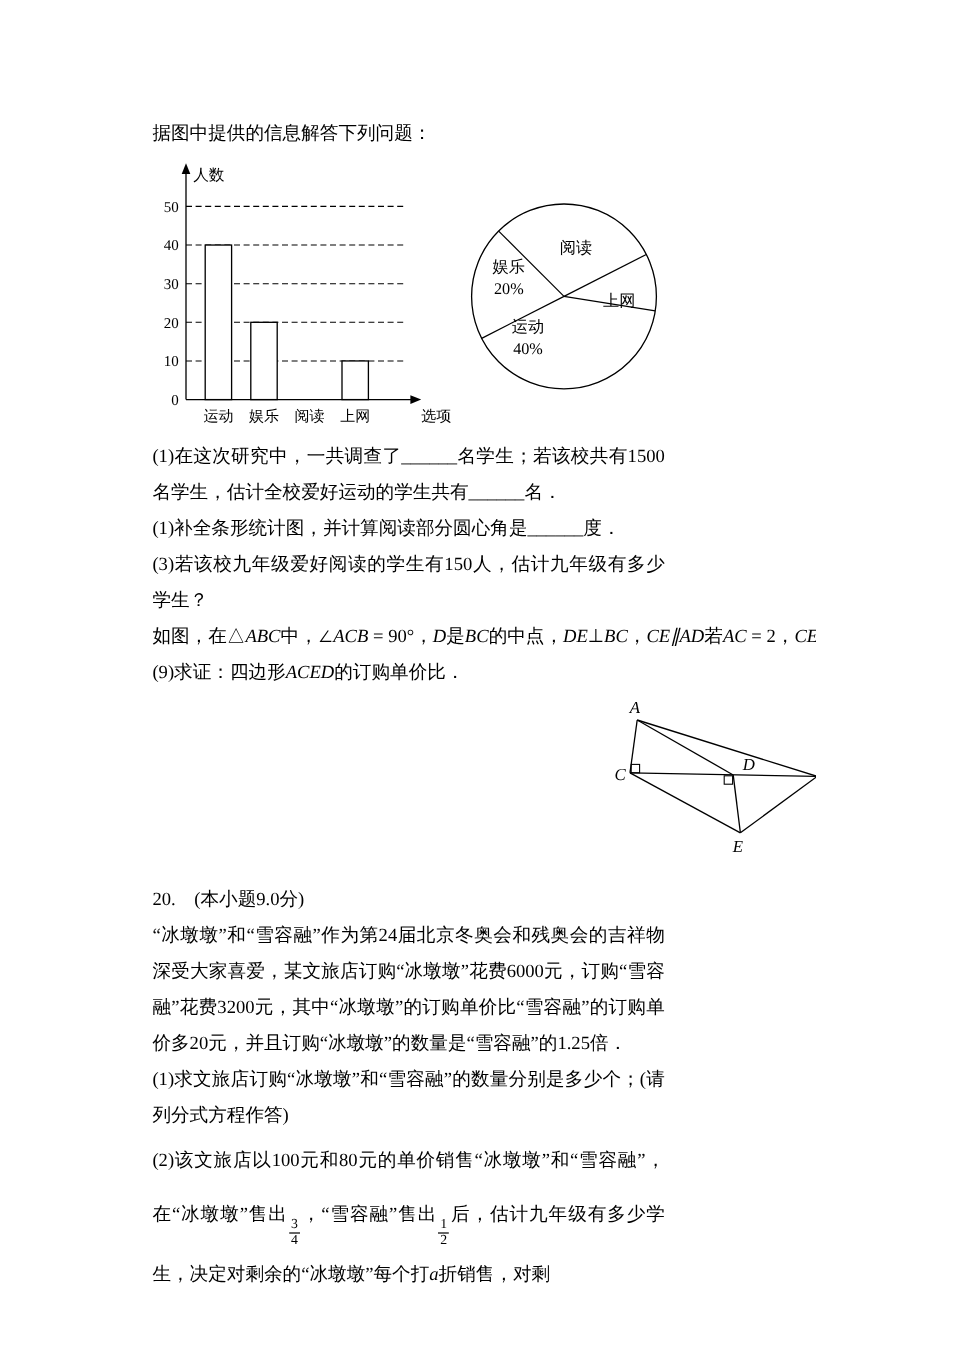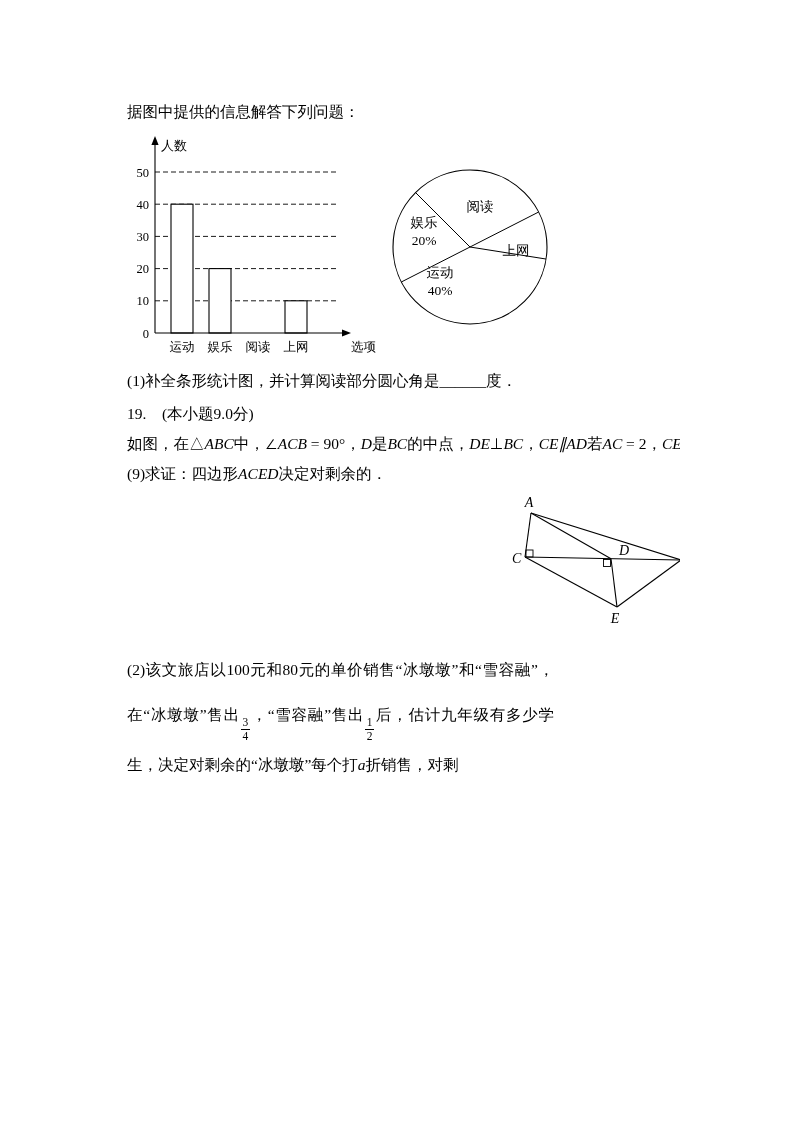--- a/index.html
+++ b/index.html
@@ -64,25 +64,26 @@
           <line x1="85" y1="85" x2="16.39249763749568" y2="119.9572684799451" stroke="#000" stroke-width="1"></line>
           <text x="95" y="49" text-anchor="middle" font-size="13.5">阅读</text>
           <text x="131" y="93" text-anchor="middle" font-size="13.5">上网</text>
           <text x="55" y="115" text-anchor="middle" font-size="13.5">运动</text>
           <text x="55" y="133" text-anchor="middle" font-size="13.5">40%</text>
           <text x="39" y="65" text-anchor="middle" font-size="13.5">娱乐</text>
           <text x="39" y="83" text-anchor="middle" font-size="13.5">20%</text>
         </svg>
     </div>
 
+    <p>(1)在这次研究中，一共调查了______名学生；若该校共有1500名学生，估计全校爱好运动的学生共有______名．</p>
     <p>(1)补全条形统计图，并计算阅读部分圆心角是______度．</p>
+    <p>(3)若该校九年级爱好阅读的学生有150人，估计九年级有多少学生？</p>
 
-    <p class="q-header">19.　(本小题9.0分)</p>
     <p class="nowrap"><span>如图，在</span><span>△</span><span class="mi">ABC</span><span>中，∠</span><span class="mi">ACB</span><span> = 90°，</span><span class="mi">D</span><span>是</span><span class="mi">BC</span><span>的中点，</span><span class="mi">DE</span><span>⊥</span><span class="mi">BC</span><span>，</span><span class="mi">CE</span><span class="mi">∥</span><span class="mi">AD</span><span>若</span><span class="mi">AC</span><span> = 2，</span><span class="mi">CE</span><span> = 4；</span></p>
-    <p><span>(9)求证：四边形</span><span class="mi">ACED</span><span>决定对剩余的．</span></p>
+    <p><span>(9)求证：四边形</span><span class="mi">ACED</span><span>的订购单价比．</span></p>
 
     <div class="geo-wrap">
       <svg id="geo-figure" width="200" height="134">
         <g stroke="#000" stroke-width="1.1" fill="none">
           <line x1="32" y1="20" x2="26" y2="64"></line>
           <line x1="32" y1="20" x2="182" y2="67"></line>
           <line x1="32" y1="20" x2="112" y2="65.8"></line>
           <line x1="26" y1="64" x2="182" y2="67"></line>
           <line x1="26" y1="64" x2="118" y2="114"></line>
           <line x1="112" y1="65.8" x2="118" y2="114"></line>
@@ -93,20 +94,23 @@
         <g class="geo-label">
           <text x="30" y="14" text-anchor="middle">A</text>
           <text x="187" y="72">B</text>
           <text x="13" y="70">C</text>
           <text x="120" y="62">D</text>
           <text x="116" y="130" text-anchor="middle">E</text>
         </g>
       </svg>
     </div>
 
+    <p class="q-header">20.　(本小题9.0分)</p>
+    <p>“冰墩墩”和“雪容融”作为第24届北京冬奥会和残奥会的吉祥物深受大家喜爱，某文旅店订购“冰墩墩”花费6000元，订购“雪容融”花费3200元，其中“冰墩墩”的订购单价比“雪容融”的订购单价多20元，并且订购“冰墩墩”的数量是“雪容融”的1.25倍．</p>
+    <p>(1)求文旅店订购“冰墩墩”和“雪容融”的数量分别是多少个；(请列分式方程作答)</p>
     <p class="tall"><span>(2)该文旅店以100元和80元的单价销售“冰墩墩”和“雪容融”，在“冰墩墩”售出</span><span class="frac">
           <span class="fn">3</span>
           <span class="fd">4</span>
         </span><span>，“雪容融”售出</span><span class="frac">
           <span class="fn">1</span>
           <span class="fd">2</span>
         </span><span>后，估计九年级有多少学生，决定对剩余的“冰墩墩”每个打</span><span class="mi">a</span><span>折销售，对剩</span></p>
 
   </div>
 </div>

